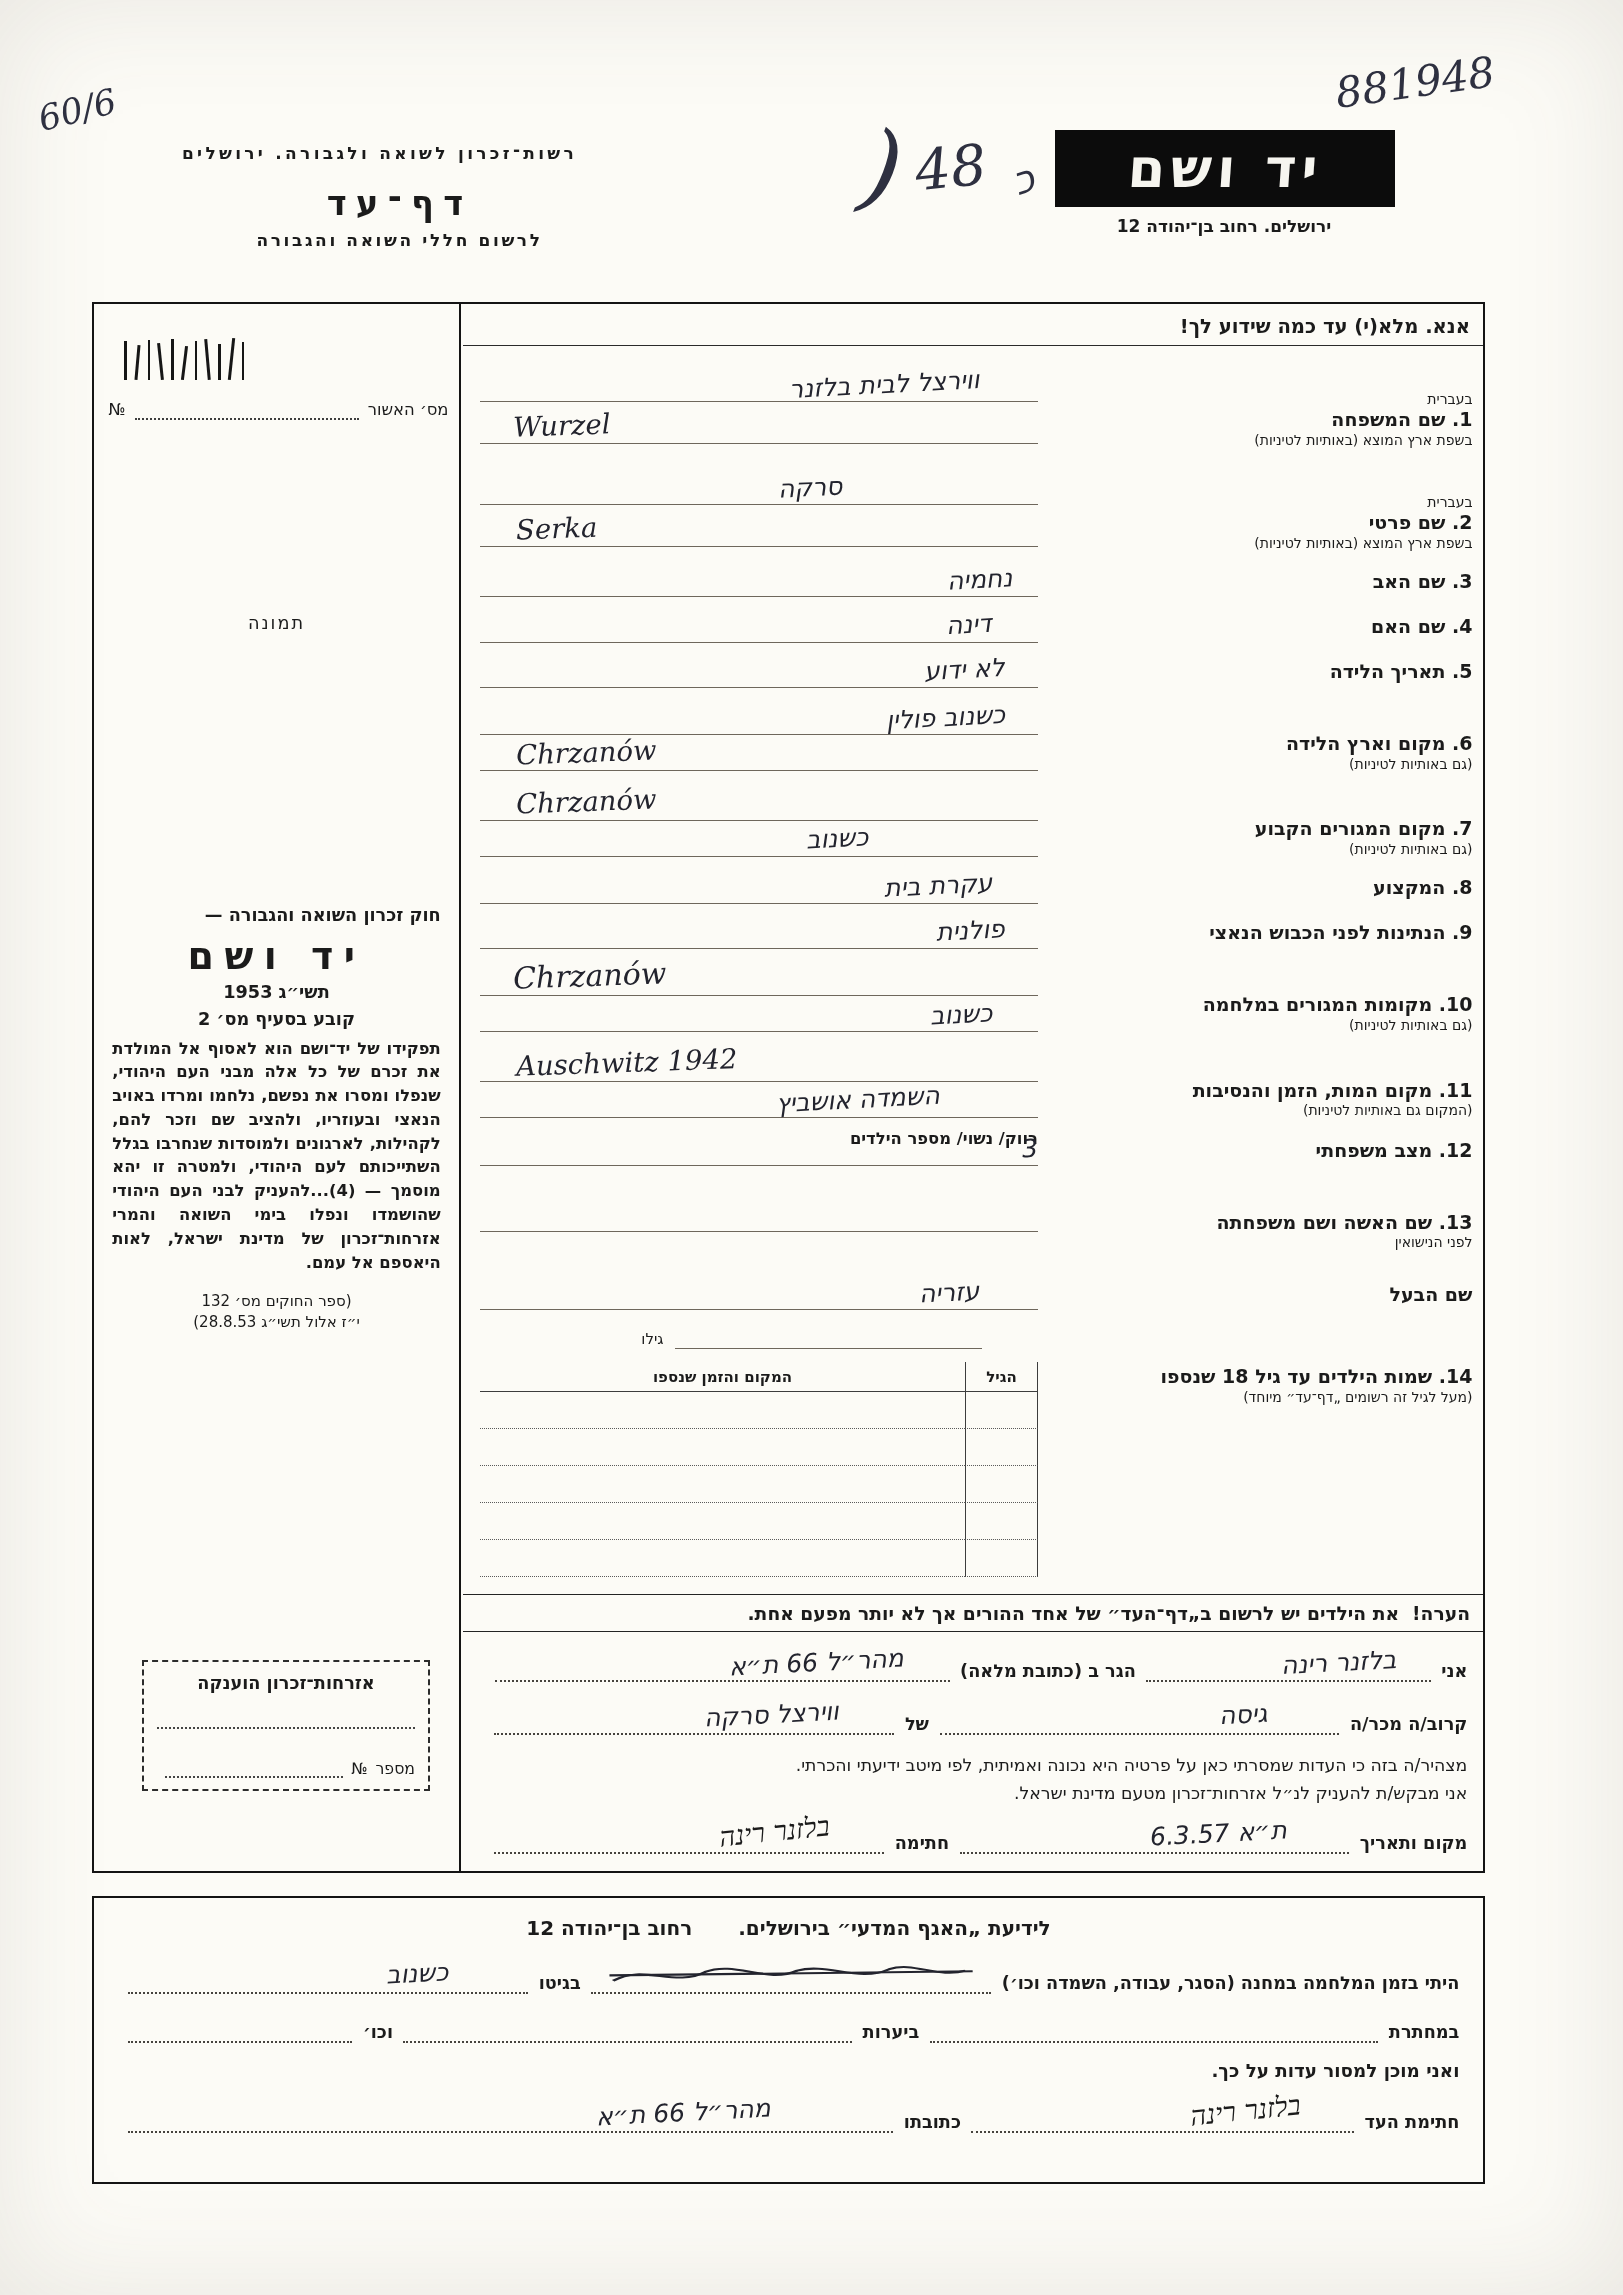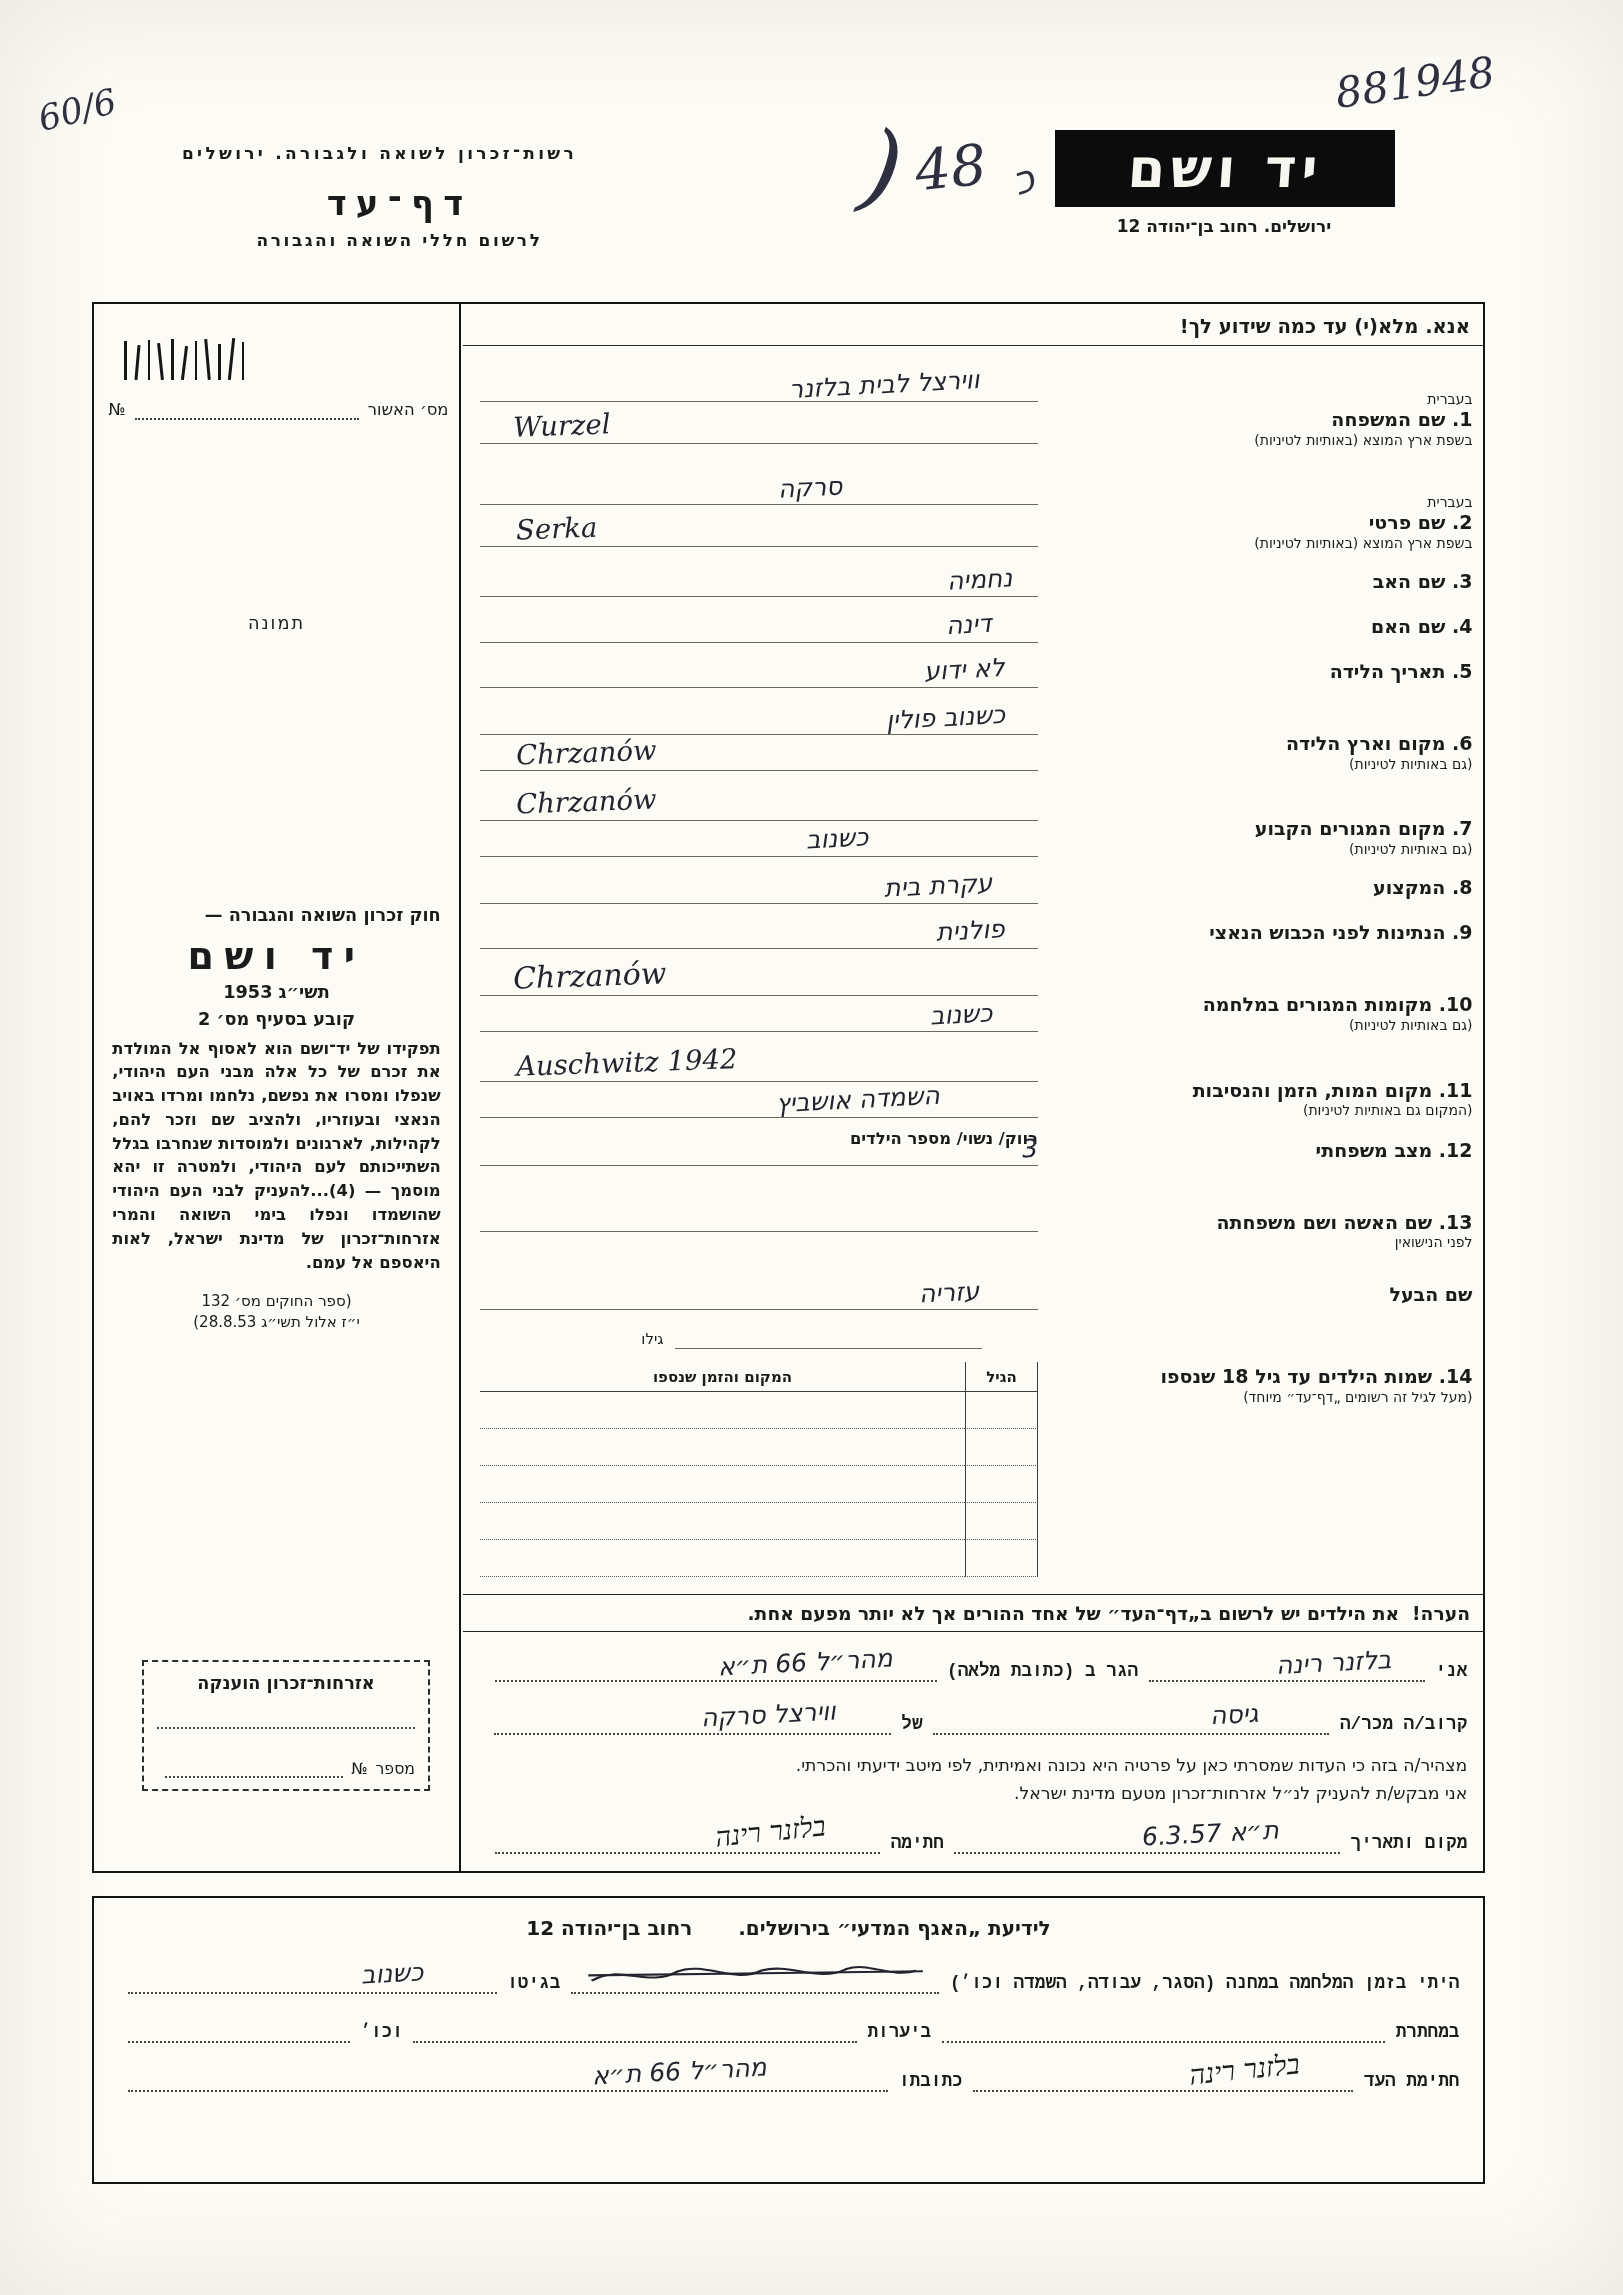--- a/index.html
+++ b/index.html
@@ -85,21 +85,21 @@
   .khead .kage{flex:0 0 73px;border-left:1.3px solid #3d3d3d;border-right:1.3px solid #3d3d3d;padding:5.2px 2.6px;box-sizing:border-box;}
   .khead .kplace{flex:1;padding:5.2px;}
   .krow{display:flex;height:37px;}
   .krow .kage{flex:0 0 73px;border-left:1.3px solid #3d3d3d;border-right:1.3px solid #3d3d3d;border-bottom:1.3px dotted #5a5a5a;box-sizing:border-box;}
   .krow .kplace{flex:1;border-bottom:1.3px dotted #5a5a5a;}
   .notebar{margin-top:17px;border-top:1.3px solid #242424;border-bottom:1.3px solid #242424;
     padding:7.9px 13px;font-size:18.7px;font-weight:bold;display:flex;gap:13px;}
   
   .decl{padding:17px 15.7px 0 21px;font-size:17.7px;}
   .drow{display:flex;align-items:flex-end;margin-bottom:19.6px;}
-  .dlbl{font-weight:bold;white-space:nowrap;padding-bottom:1.3px;font-family:Liberation Mono, monospace;}
+  .dlbl{font-weight:bold;white-space:nowrap;padding-bottom:1.3px;}
   .dline{flex:1;border-bottom:2px dotted #46433e;height:31px;position:relative;margin:0 10.5px;}
   .dline .hw,.dline .sig{position:absolute;bottom:3.9px;}
   .dline.wide{flex:1.6;}
   .dstat{margin-bottom:7.9px;font-size:17.3px;}
   .clerkrow{width:55%;margin-top:23.6px;}
   
   .bottom-box{position:absolute;left:92px;top:1896px;width:1393px;height:288px;border:2.6px solid #141414;
     box-sizing:border-box;padding:18.3px 23.6px;font-size:18.3px;}
   .btitle{text-align:center;font-weight:bold;font-size:20px;margin-bottom:22px;display:flex;justify-content:center;gap:46px;}
   .brow{display:flex;align-items:flex-end;margin-bottom:17px;}
@@ -465,20 +465,21 @@
       </div>
     </div>
     <div class="brow">
       <span class="dlbl">במחתרת</span>
       <div class="dline" style="flex:2"></div>
       <span class="dlbl">ביערות</span>
       <div class="dline" style="flex:2"></div>
       <span class="dlbl">וכו׳</span>
       <div class="dline" style="flex:1"></div>
     </div>
+    <div class="bready">ואני מוכן למסור עדות על כך.</div>
     <div class="brow">
       <span class="dlbl">חתימת העד</span>
       <div class="dline">
         <span class="sig" style="right:14%">בלזנר רינה</span>
       </div>
       <span class="dlbl">כתובתו</span>
       <div class="dline" style="flex:2">
         <span class="hw" style="right:16%">מהר״ל 66 ת״א</span>
       </div>
     </div>

